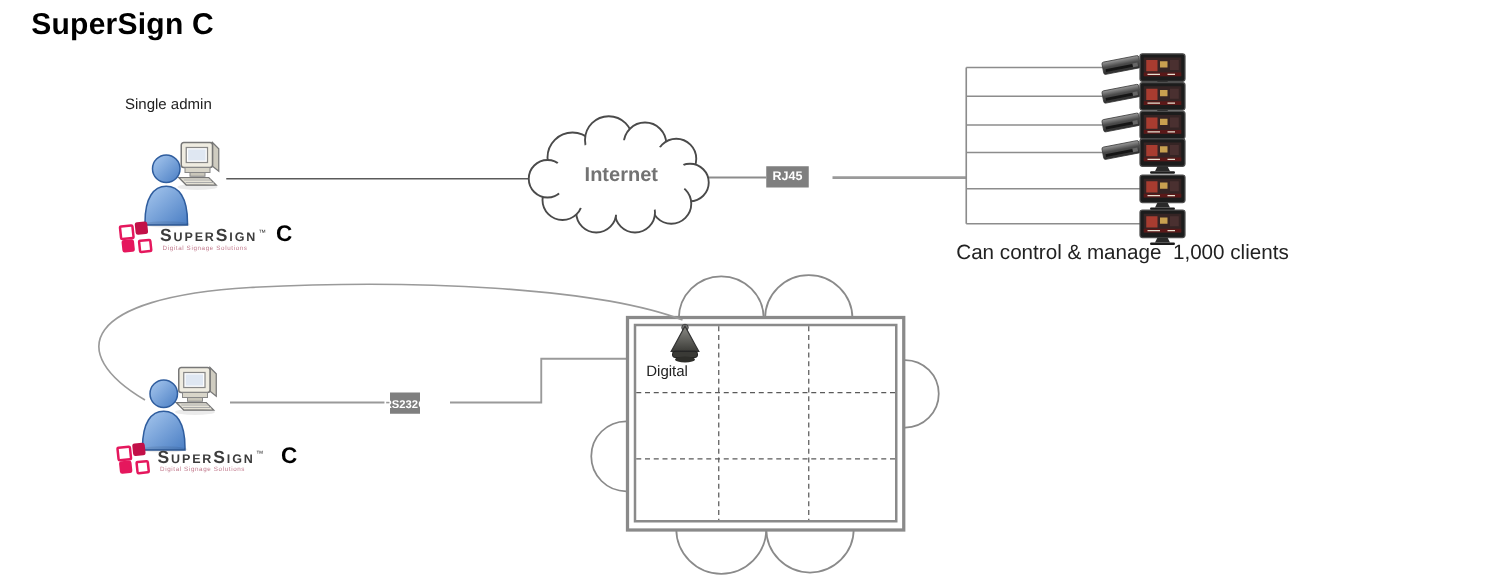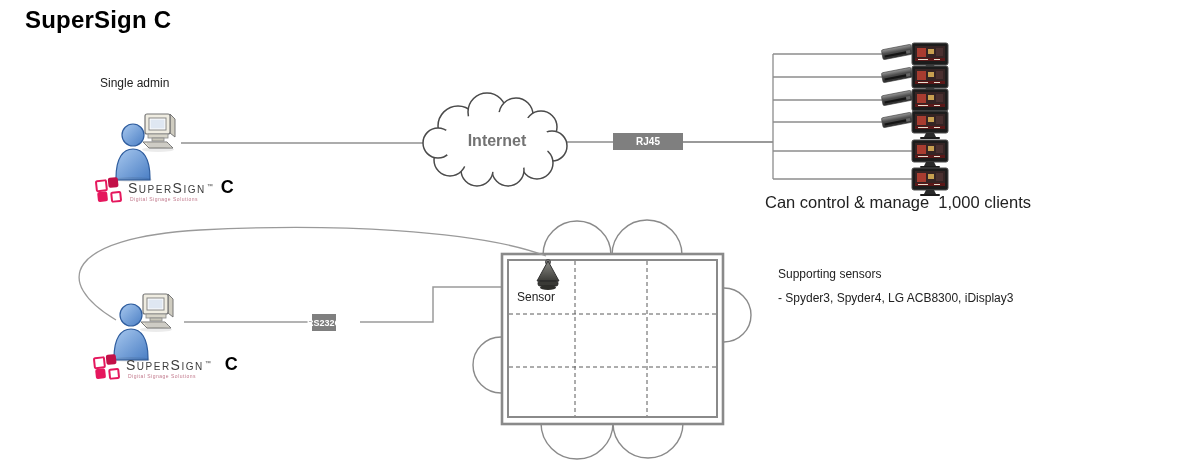--- a/index.html
+++ b/index.html
@@ -20,21 +20,21 @@
   
   .logo{display:flex;align-items:flex-start;}
   .logo-mark{position:relative;width:26px;height:26px;margin-right:6px;transform:rotate(-6deg);}
   .logo-sq{position:absolute;width:10px;height:10px;border-radius:2px;}
   .sq-tl{left:0;top:1px;background:#fff;border:2px solid #E5175D;width:8px;height:8px;}
   .sq-tr{left:13px;top:0;background:#C21048;}
   .sq-bl{left:1px;top:13px;background:#E5175D;}
   .sq-br{left:14px;top:14px;background:#fff;border:2px solid #E5175D;width:7px;height:7px;}
   .logo-textcol{display:flex;flex-direction:column;line-height:1;}
   .logo-row{display:flex;align-items:baseline;}
-  .logo-brand{font-variant:small-caps;font-weight:normal;letter-spacing:1.5px;font-size:14px;color:#3c3c3c;}
+  .logo-brand{font-variant:small-caps;font-weight:bold;letter-spacing:1.5px;font-size:14px;color:#3c3c3c;}
   .logo-tm{font-size:6px;color:#3c3c3c;margin-left:1px;position:relative;top:-5px;}
   .logo-c{font-size:18px;font-weight:bold;color:#000;margin-left:8px;}
   .logo-tagline{font-size:5px;color:#c27a8d;letter-spacing:.5px;margin-top:1px;margin-left:2px;}
 </style>
 </head>
 <body>
 
 <div id="canvas">
 
   <svg id="bg-svg" viewBox="0 0 1200 460" xmlns="http://www.w3.org/2000/svg">
@@ -172,30 +172,28 @@
     <use href="#admin-pc" transform="translate(112,108)"></use>
     <use href="#admin-pc" transform="translate(110,288)"></use>
   </svg>
 
   <div class="abs page-title" style="left:25px;top:6px;">SuperSign C</div>
 
   <div class="abs lbl" style="left:100px;top:76px;">Single admin</div>
 
   <div class="abs lbl-bold" style="left:438px;top:132px;width:118px;text-align:center;">Internet</div>
 
-  <div class="abs conn-box" style="left:613px;top:133px;width:70px;height:17px;font-size:10px;">RJ45</div>
+  <div class="abs conn-box" style="left:613px;top:133px;width:34px;height:17px;font-size:10px;">RJ45</div>
 
   <div class="abs conn-box" style="left:312px;top:314px;width:24px;height:17px;font-size:9px;">RS232C</div>
 
   <div class="abs lbl pre" style="left:765px;top:193px;font-size:16.5px;">Can control &amp; manage  1,000 clients</div>
 
-  <div class="abs lbl" style="left:517px;top:290px;">Sensor</div>
-
-  <div class="abs lbl" style="left:778px;top:267px;">Supporting sensors</div>
-  <div class="abs lbl" style="left:778px;top:291px;">- Spyder3, Spyder4, LG ACB8300, iDisplay3</div>
+  <div class="abs lbl" style="left:517px;top:290px;">Digital</div>
+
 
 
   <div class="abs logo" style="left:96px;top:178px;">
     <div class="logo-mark">
       <span class="logo-sq sq-tl"></span>
         <span class="logo-sq sq-tr"></span>
       <span class="logo-sq sq-bl"></span>
         <span class="logo-sq sq-br"></span>
     </div>
     <div class="logo-textcol">

